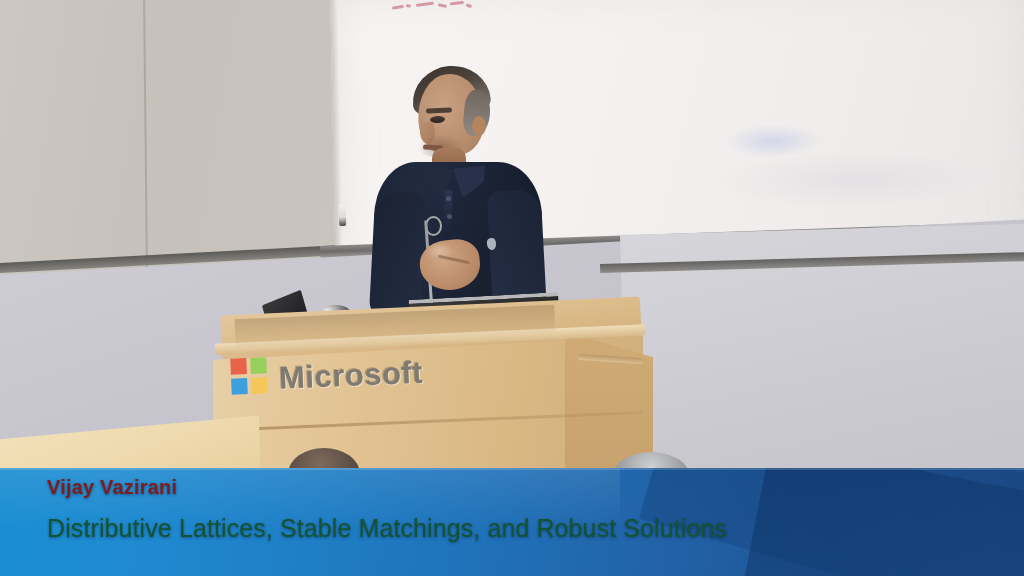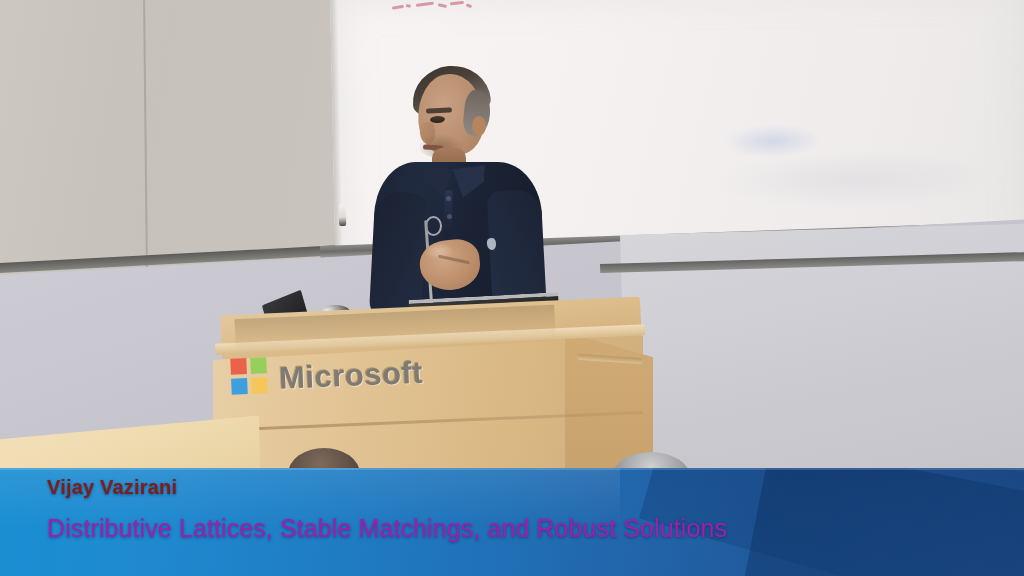--- a/index.html
+++ b/index.html
@@ -395,21 +395,21 @@
   }
   #speaker-name {
     position: absolute; left: 47px; top: 476px;
     font-size: 20px; font-weight: bold; color: #7f1d1d;
     letter-spacing: 0.2px;
     text-shadow: 0 1px 3px rgba(0,30,70,0.55);
     white-space: nowrap;
   }
   #talk-title {
     position: absolute; left: 47px; top: 514px;
-    font-size: 25px; font-weight: normal; color: #a21caf;
+    font-size: 25px; font-weight: normal; color: #14532d;
     letter-spacing: 0.1px;
     text-shadow: 0 1px 3px rgba(0,30,70,0.5);
     white-space: nowrap;
   }
 </style>
 </head>
 <body>
 
 <div id="stage">
 

